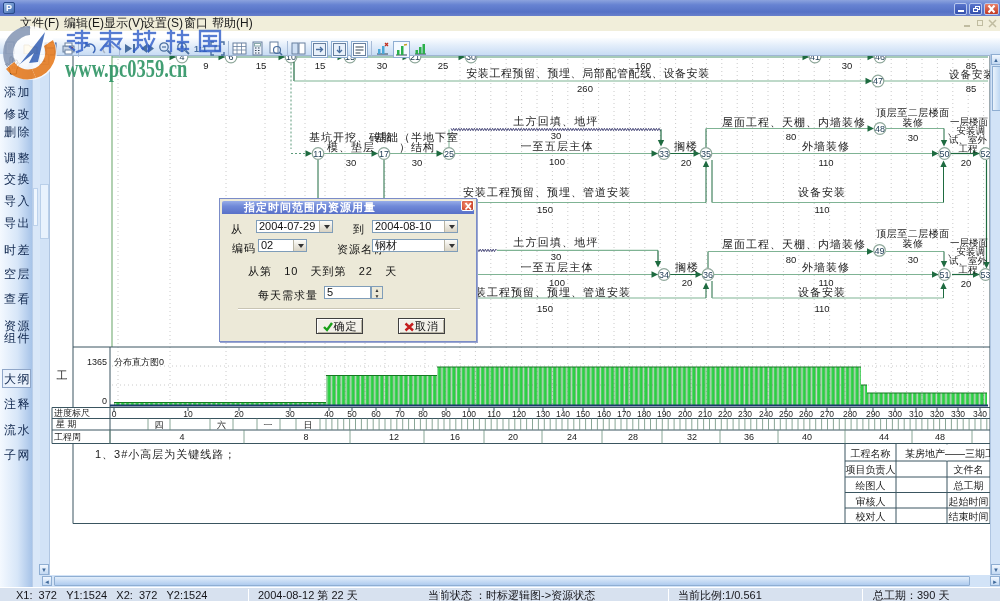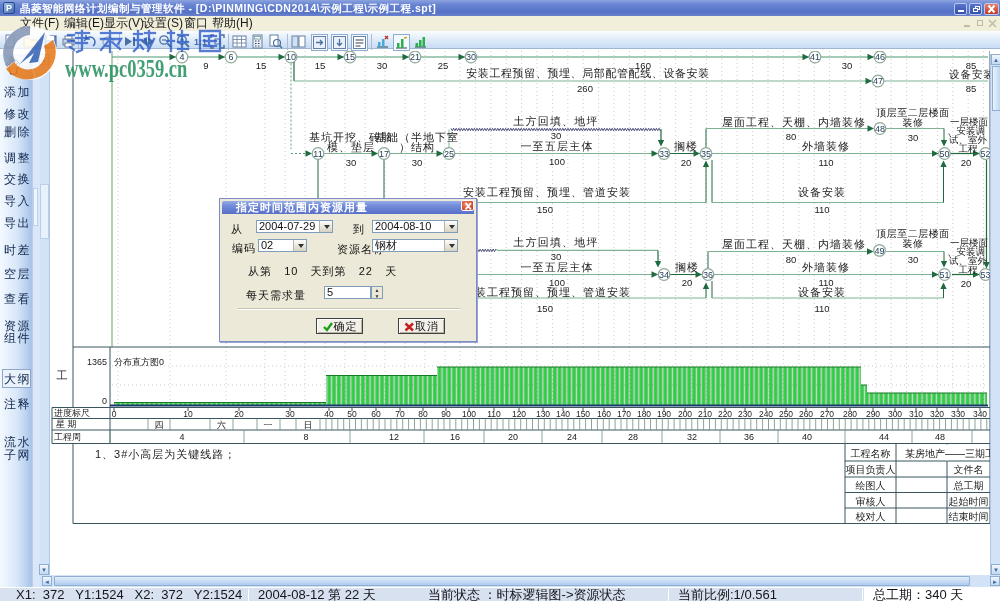--- a/index.html
+++ b/index.html
@@ -6,38 +6,38 @@
 .abs{position:absolute}
 
 #title{left:0;top:0;width:1000px;height:16px;background:linear-gradient(180deg,#8CA3DE 0%,#6783D2 30%,#5672C6 75%,#6880CC 100%);color:#fff;font-size:10.5px;font-weight:bold;line-height:16px;white-space:nowrap}
 #title .ico{position:absolute;left:3px;top:2px;width:12px;height:12px;background:linear-gradient(135deg,#9FC0E8,#3E68B0);border:1px solid #2A4A8A;border-radius:2px;color:#fff;font-size:9px;line-height:10px;text-align:center}
 #title .t{position:absolute;left:20px;top:0;letter-spacing:0.5px}
 .tbtn{position:absolute;top:2.5px;width:13px;height:12px;border:1px solid #B8C8EE;border-radius:2px;color:#fff;font-size:9px;line-height:10px;text-align:center;font-weight:bold}
 
 #menu{left:0;top:16px;width:1000px;height:15px;background:#F1EEDA;font-size:12px;color:#1A1A1A;line-height:15px}
 #menu span.mi{position:absolute;top:0}
 
-#tbar{left:0;top:31px;width:1000px;height:18px;background:linear-gradient(180deg,#FBFDFF 0%,#E2EDFA 45%,#C8DCF4 100%);border-bottom:1px solid #9FB6D4}
+#tbar{left:0;top:38px;width:1000px;height:18px;background:linear-gradient(180deg,#FBFDFF 0%,#E2EDFA 45%,#C8DCF4 100%);border-bottom:1px solid #9FB6D4}
 .ticon{position:absolute;top:3px;width:17px;height:17px}
 .tsep{position:absolute;top:3px;width:1px;height:16px;background:#A8BCD8}
 
 #side{left:0;top:54px;width:40px;height:533px;background:linear-gradient(90deg,#F4F9FF 0%,#D7E6F8 45%,#8FB2E0 100%);border-right:1px solid #6D8FBF}
 #side .lbl{position:absolute;left:4px;width:32px;text-align:left;font-size:12px;color:#10274E;letter-spacing:1.5px;white-space:nowrap}
 #side .sel{left:2px;top:315px;width:29px;height:19px;background:#EAF2FC;border:1px solid #8FA6C8}
 #sscroll{left:32px;top:54px;width:8px;height:533px;background:#D9E7F8;border-left:1px solid #B9CDE8}
 #sthumb{left:33px;top:188px;width:5px;height:38px;background:#EFF6FE;border:1px solid #BDD2EC}
 
 #doc{left:40px;top:54px;width:960px;height:521px;background:#fff}
 #vscrollL{left:40px;top:54px;width:10px;height:521px;background:#D2E3F7;border-right:1px solid #B0C6E2}
 #vscrollR{left:990px;top:54px;width:10px;height:521px;background:#D2E3F7;border-left:1px solid #B0C6E2}
 .sbtn{position:absolute;width:10px;height:11px;background:linear-gradient(180deg,#F2F8FF,#C2D8F2);border:1px solid #8FAED2;color:#3E6899;font-size:6px;line-height:10px;text-align:center}
 #hscroll{left:40px;top:575px;width:960px;height:12px;background:#D2E3F7}
 #hthumb{left:54px;top:576px;width:916px;height:10px;background:linear-gradient(180deg,#E2EEFB,#AECBEF);border:1px solid #8FAED2;border-radius:1px}
 
-#status{left:0;top:587px;width:864px;height:14px;background:#D7E1EF;border-top:1px solid #FFF;font-size:13px;color:#15151A;line-height:14px}
+#status{left:0;top:587px;width:1000px;height:14px;background:#D7E1EF;border-top:1px solid #FFF;font-size:11px;color:#15151A;line-height:14px}
 #status i{position:absolute;top:1px;width:1px;height:12px;background:#B6C4DA;border-right:1px solid #FFF}
 #status span{position:absolute;top:0;white-space:nowrap}
 
 #dlg{left:219px;top:198px;width:258px;height:144px;background:#ECE9D8;border:1px solid #7B8CC8;box-shadow:1px 1px 0 #9AA6D0;font-size:11px;color:#111}
 #dlgtitle{position:absolute;left:2px;top:2px;width:252px;height:13px;background:linear-gradient(180deg,#97ACE8 0%,#7089D8 40%,#5870C8 100%);color:#fff;font-weight:bold;font-size:11px;line-height:13px;border-radius:2px 2px 0 0}
 #dlgclose{position:absolute;right:2px;top:1px;width:13px;height:11px;background:radial-gradient(circle at 40% 35%,#F09078,#D85438 60%,#B03020);border:1px solid #fff;border-radius:2px;color:#fff;font-size:9px;line-height:10px;text-align:center;font-weight:bold}
 .dl{position:absolute;white-space:nowrap;letter-spacing:1px}
 .combo{position:absolute;height:13px;background:#fff;border:1px solid #7F9DB9;font-size:11px;line-height:11px;padding-left:2px}
 .combo .btn{position:absolute;right:0;top:0;width:13px;height:11px;background:linear-gradient(180deg,#FDFDFB,#D8D2C2);border-left:1px solid #B8B4A4}
 .combo .btn:after{content:"";position:absolute;left:3.5px;top:4px;border:3px solid transparent;border-top:4px solid #333}
@@ -553,21 +553,20 @@
 <circle cx="944.5" cy="274.5" r="5.8" fill="#fff" stroke="#8FA89B" stroke-width="1.2"></circle>
 <text x="944.5" y="277.7" font-size="9" fill="#1C3A52" text-anchor="middle">51</text>
 <circle cx="985.5" cy="274.5" r="5.8" fill="#fff" stroke="#8FA89B" stroke-width="1.2"></circle>
 <text x="985.5" y="277.7" font-size="9" fill="#1C3A52" text-anchor="middle">53</text>
 <circle cx="879.5" cy="250.4" r="5.8" fill="#fff" stroke="#8FA89B" stroke-width="1.2"></circle>
 <text x="879.5" y="253.6" font-size="9" fill="#1C3A52" text-anchor="middle">49</text>
     </svg>
 
   <div class="abs" id="title">
     <div class="ico">P</div>
-    <span class="t">晶菱智能网络计划编制与管理软件 - [D:\PINMING\CDN2014\示例工程\示例工程.spt]</span>
     <div class="tbtn" style="right:33px;background:linear-gradient(180deg,#5874CC,#3450AC)">
         <i style="position:absolute;left:3px;bottom:2px;width:6px;height:2px;background:#fff"></i>
       </div>
     <div class="tbtn" style="right:18px;background:linear-gradient(180deg,#5874CC,#3450AC)">
         <i style="position:absolute;left:4.5px;top:2px;width:5px;height:4px;border:1px solid #fff"></i>
         <i style="position:absolute;left:2.5px;top:4px;width:5px;height:4px;border:1px solid #fff;background:#4660B8"></i>
       </div>
     <div class="tbtn" style="right:1px;width:15px;background:linear-gradient(180deg,#E8806A,#C23A22)">
         <svg width="13" height="10" style="position:absolute;left:0;top:0">
           <path d="M3.5 1.5 L9.5 8.5 M9.5 1.5 L3.5 8.5" stroke="#fff" stroke-width="2"></path>
@@ -701,21 +700,21 @@
 <span class="lbl" style="top:117px">交换</span>
 <span class="lbl" style="top:139px">导入</span>
 <span class="lbl" style="top:161px">导出</span>
 <span class="lbl" style="top:188px">时差</span>
 <span class="lbl" style="top:212px">空层</span>
 <span class="lbl" style="top:237px">查看</span>
 <span class="lbl" style="top:264px">资源</span>
 <span class="lbl" style="top:276px">组件</span>
 <span class="lbl" style="top:317px">大纲</span>
 <span class="lbl" style="top:342px">注释</span>
-<span class="lbl" style="top:380px">流水</span>
+<span class="lbl" style="top:368px">流水</span>
 <span class="lbl" style="top:393px">子网</span>
 <svg style="position:absolute;left:2px;top:0px" width="22" height="22" viewBox="0 0 22 22">
 <path d="M8.5 20 L7.5 14.5 L4.5 11.5 Q3.6 10.6 4.4 9.8 Q5.2 9.1 6.1 10 L8 12 L8 4 Q8 2.6 9.1 2.6 Q10.2 2.6 10.2 4 L10.2 9 L11.1 5.5 Q11.4 4.4 12.3 4.7 Q13.2 5 12.9 6.1 L12.2 9.5 L13.6 6.7 Q14.1 5.8 15 6.3 Q15.8 6.8 15.4 7.8 L14.2 11 L15.7 9.2 Q16.4 8.4 17.1 9.1 Q17.7 9.8 17.1 10.7 L14.8 15.5 L14.3 20 Z" fill="#fff" stroke="#1A1A1A" stroke-width="1"></path>
 <path d="M10.2 12 v3 M12.2 12 v3 M14 12 v3" stroke="#888" stroke-width="0.6"></path>
       </svg>
   </div>
   <div class="abs" id="sscroll"></div>
   <div class="abs" id="sthumb"></div>
 
   <div class="abs" id="vscrollL">
@@ -732,44 +731,44 @@
     <div class="sbtn" style="left:2px;top:1px;height:10px">◄</div>
     <div class="sbtn" style="right:0px;top:1px;height:10px">►</div>
   </div>
   <div class="abs" id="hthumb"></div>
 
   <div class="abs" id="status">
     <span style="left:16px">X1:&nbsp;&nbsp;372&nbsp;&nbsp;&nbsp;Y1:1524&nbsp;&nbsp;&nbsp;X2:&nbsp;&nbsp;372&nbsp;&nbsp;&nbsp;Y2:1524</span>
     <span style="left:258px">2004-08-12 第 22 天</span>
     <span style="left:428px">当前状态 ：时标逻辑图-&gt;资源状态</span>
     <span style="left:678px">当前比例:1/0.561</span>
-    <span style="left:873px">总工期：340 天</span>
+    <span style="left:873px">总工期：390 天</span>
     <i style="left:248px"></i>
       <i style="left:440px"></i>
       <i style="left:668px"></i>
       <i style="left:862px"></i>
   </div>
 
   <div class="abs" id="dlg">
-    <div id="dlgtitle"><span style="margin-left:14px;letter-spacing:1px">指定时间范围内资源用量</span></div>
+    <div id="dlgtitle"><span style="margin-left:22px;letter-spacing:1px">指定时间范围内资源用量</span></div>
     <div id="dlgclose">
         <svg width="13" height="11" style="position:absolute;left:0;top:0">
           <path d="M3.5 2 L9 8.5 M9 2 L3.5 8.5" stroke="#fff" stroke-width="1.8"></path>
         </svg>
       </div>
     <span class="dl" style="left:11px;top:23px">从</span>
     <div class="combo" style="left:36px;top:21px;width:77px">2004-07-29<div class="btn"></div></div>
     <span class="dl" style="left:133px;top:23px">到</span>
     <div class="combo" style="left:152px;top:21px;width:86px">2004-08-10<div class="btn"></div></div>
     <span class="dl" style="left:12px;top:42px">编码</span>
     <div class="combo" style="left:38px;top:40px;width:49px">02<div class="btn"></div></div>
     <span class="dl" style="left:117px;top:43px">资源名称</span>
     <div class="combo" style="left:152px;top:40px;width:86px">钢材<div class="btn"></div></div>
     <span class="dl" style="left:28px;top:65px">从第&nbsp;&nbsp;&nbsp;10&nbsp;&nbsp;&nbsp;天到第&nbsp;&nbsp;&nbsp;22&nbsp;&nbsp;&nbsp;天</span>
-    <span class="dl" style="left:26px;top:89px">每天需求量</span>
+    <span class="dl" style="left:38px;top:89px">每天需求量</span>
     <div class="combo" style="left:104px;top:87px;width:47px">5</div>
     <div class="abs" style="left:151px;top:87px;width:12px;height:13px;background:#ECE9D8;border:1px solid #7F9DB9;font-size:5px;color:#333;text-align:center;line-height:6px">▲<br>▼</div>
     <div class="gline" style="left:18px;top:109px;width:222px"></div>
     <div class="dbtn" style="left:96px;top:119px"><svg width="12" height="11" style="vertical-align:-2px">
           <path d="M2 6 L5 9 L10 2" stroke="#18A018" stroke-width="2.4" fill="none"></path>
         </svg>确定</div>
     <div class="dbtn" style="left:178px;top:119px"><svg width="11" height="10" style="vertical-align:-1.5px">
           <path d="M1.5 1.5 L9 8.5 M9 1.5 L1.5 8.5" stroke="#C41E1E" stroke-width="2.4"></path>
         </svg>取消</div>
   </div>

